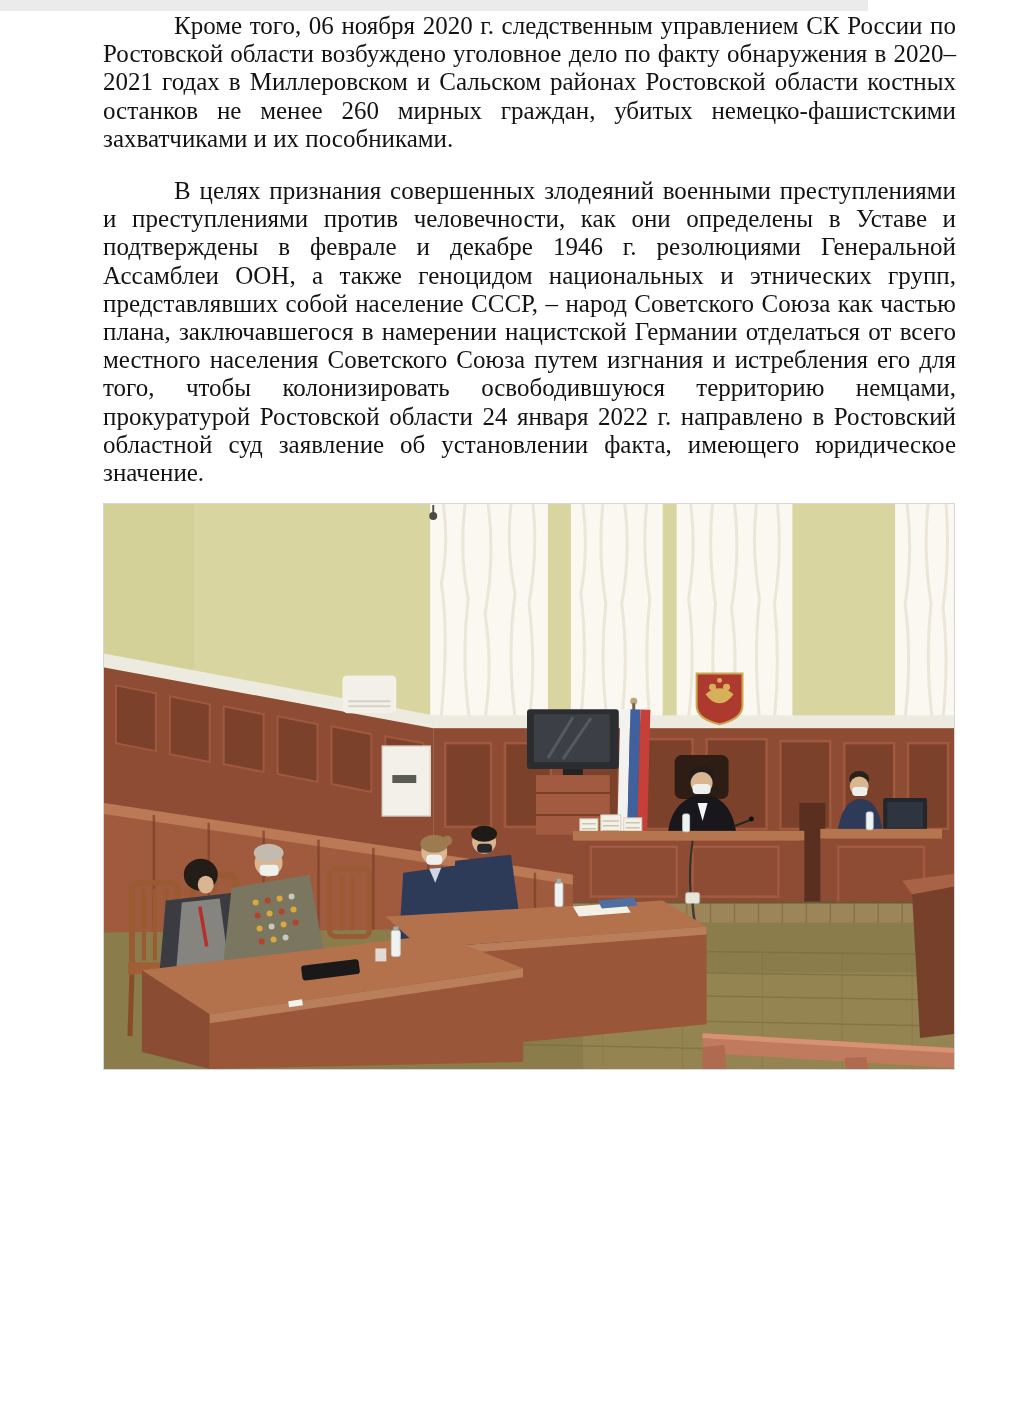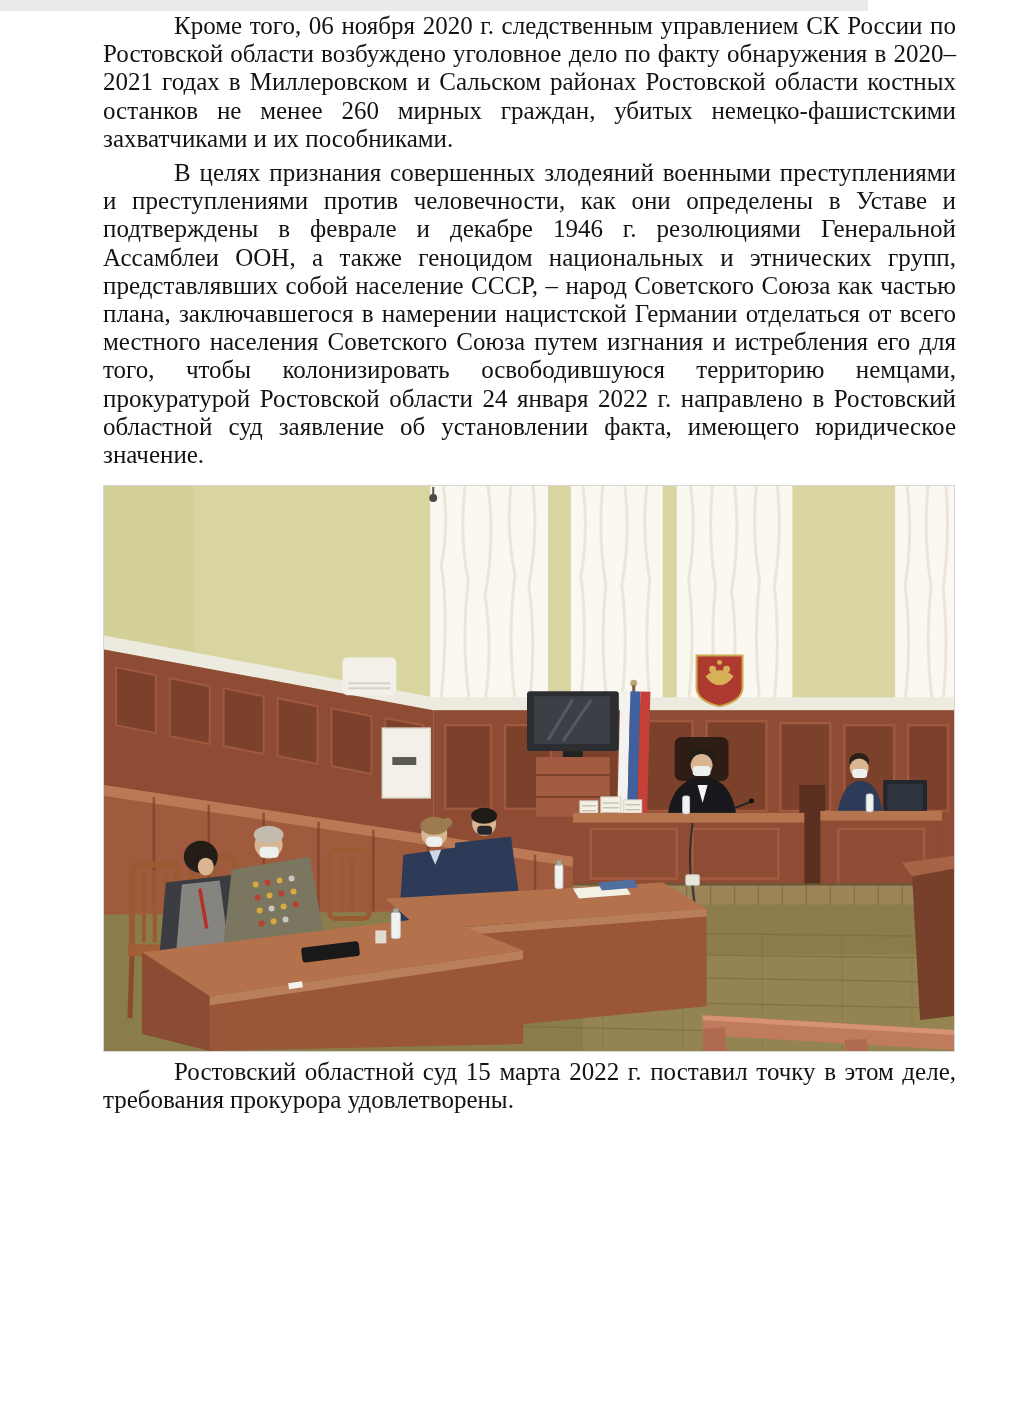--- a/index.html
+++ b/index.html
@@ -17,21 +17,21 @@
   }
   .content{position:absolute;top:12px;left:103px;width:853px;font-family:Liberation Serif, serif;}
   .content p{
     margin:0;
     font-size:25px;
     line-height:28.2px;
     text-align:justify;
     text-indent:71px;
     color:var(--textColor,#111);
   }
-  .content p + p{margin-top:6px;}
+  .content p + p{margin-top:24px;}
   figure.photo{
     margin:16px 0 6px 0;
     width:852px;height:567px;
     padding:0;border:1px solid #d6d6d6;box-sizing:border-box;
     background:#eee;
   }
   figure.photo svg{display:block;width:100%;height:100%;}
 </style>
 </head>
 <body>
@@ -305,15 +305,14 @@
 
         <g>
           <polygon points="600,531 852,546 852,566 600,551" fill="var(--rail)"></polygon>
           <polygon points="600,531 852,546 852,551 600,536" fill="#d79274"></polygon>
           <polygon points="600,545 622,543 624,567 600,567" fill="#b06a50"></polygon>
           <polygon points="742,556 764,555 766,567 744,567" fill="#b06a50"></polygon>
         </g>
       </svg>
     </figure>
 
-    <p>Ростовский областной суд 15 марта 2022 г. поставил точку в этом деле, требования прокурора удовлетворены.</p>
   </div>
 </div>
 
 </body></html>

